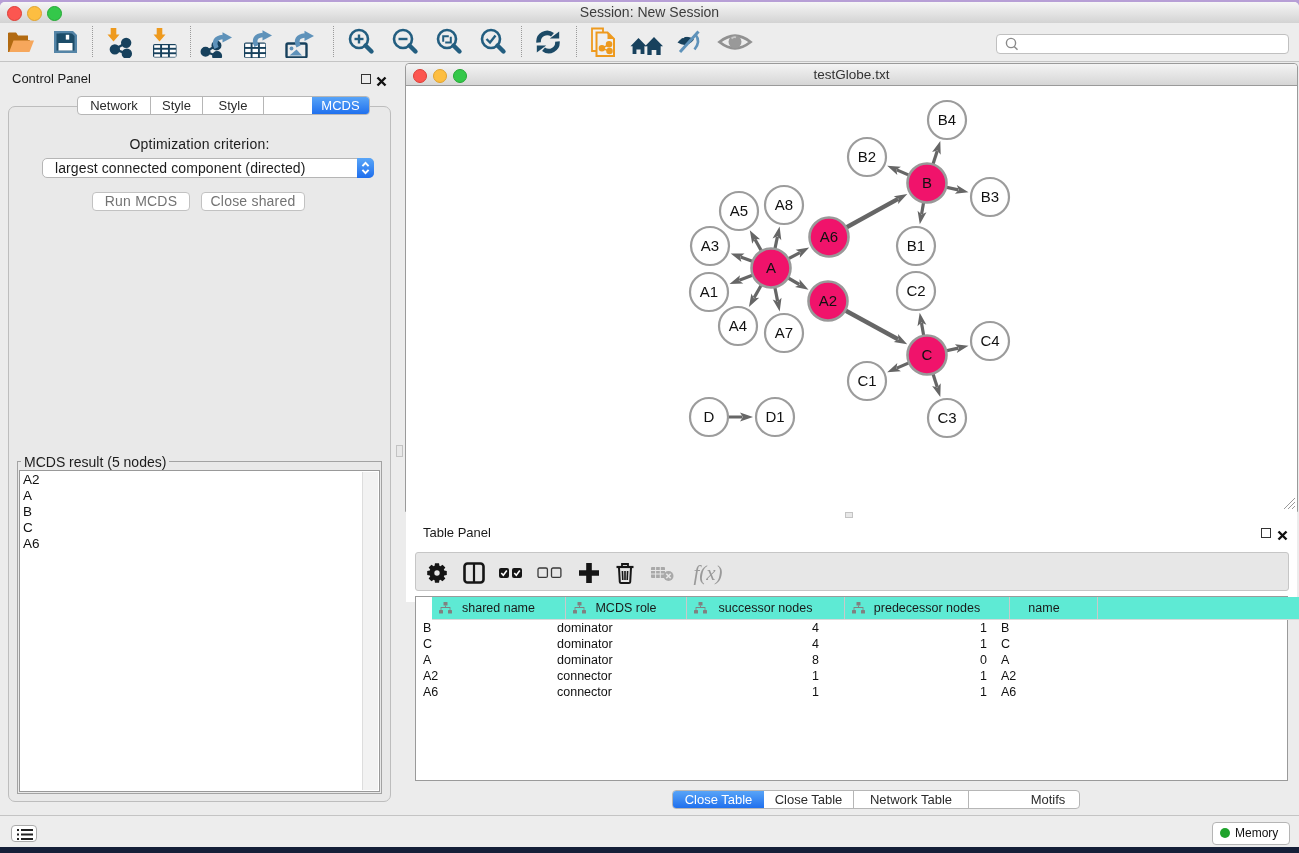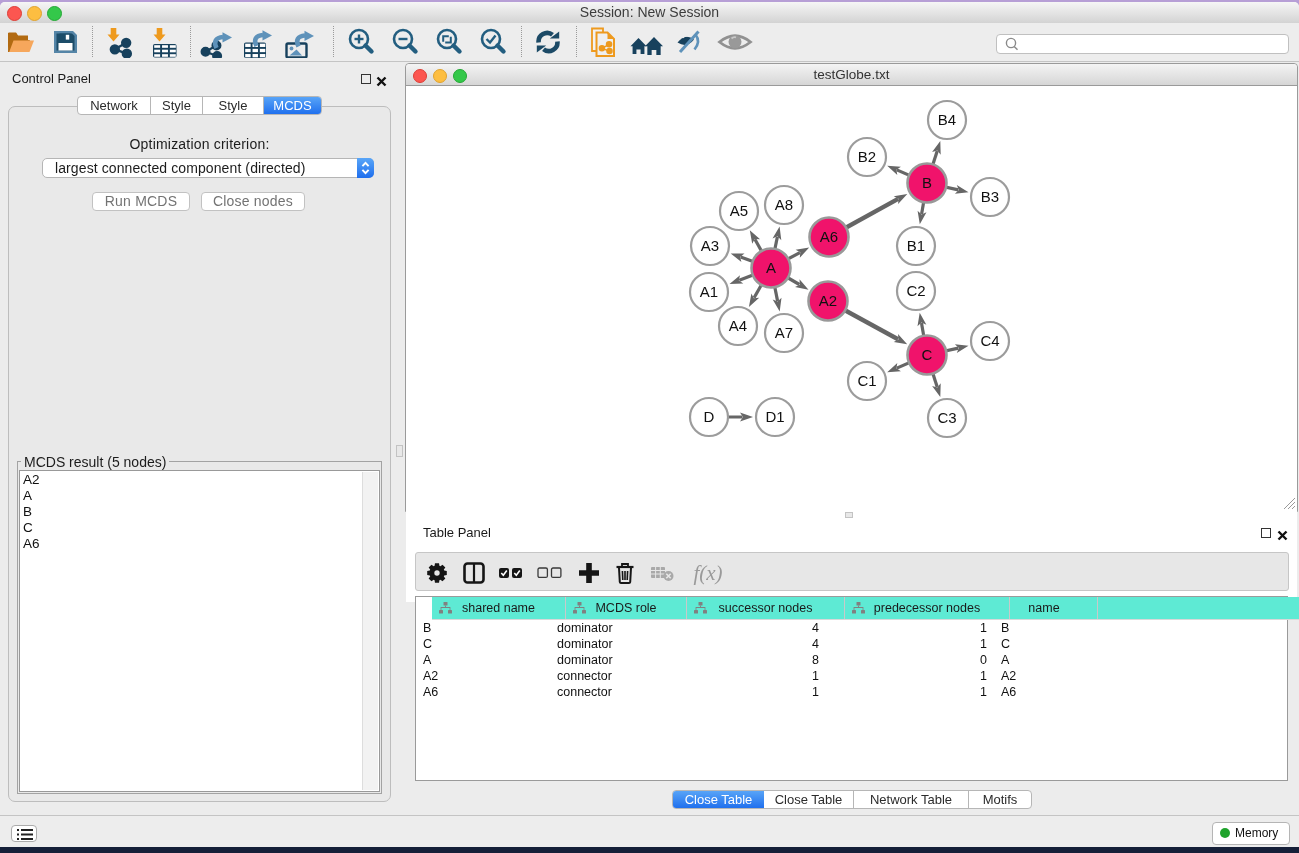--- a/index.html
+++ b/index.html
@@ -21,21 +21,21 @@
      border:1px solid #c0c0c0;border-radius:4px;}
   
   .pfloat{position:absolute;width:8px;height:8px;border:1.3px solid #333;}
   .pclose{position:absolute;width:11px;height:11px;}
   
   #cp-title{position:absolute;left:12px;top:69px;font-size:13px;color:#1a1a1a;}
   #cp-box{position:absolute;left:8px;top:104px;width:381px;height:694px;background:#e9e9e9;
      border:1px solid #bdbdbd;border-radius:7px;}
   .seg{position:absolute;display:flex;height:17px;background:#fff;border:1px solid #b6b6b6;border-radius:4px;}
   .seg>div{font-size:13px;color:#2b2b2b;text-align:center;line-height:17px;border-right:1px solid #b6b6b6;}
-  .seg>div:last-child{border-right:none;}
+  .seg>div:last-child{border-right:none;margin-left:48px;}
   .seg>div.sel{background:linear-gradient(#58a4f7,#2070ee);color:#fff;border-right:none;}
   #cp-tabs{left:77px;top:94px;}
   #cp-tabs .n{width:72px;} #cp-tabs .s{width:51px;} #cp-tabs .e{width:60px;} #cp-tabs .m{width:57px;border-radius:0 3px 3px 0;}
   #optlabel{position:absolute;left:0;width:399px;top:134px;text-align:center;font-size:14px;letter-spacing:0.2px;color:#1c1c1c;}
   #dropdown{position:absolute;left:42px;top:156px;width:310px;height:18px;background:#fff;border:1px solid #b5b5b5;border-radius:5px;padding-left:20px;}
   #dropdown .txt{position:absolute;left:12px;top:1px;font-size:14px;letter-spacing:0.1px;color:#1c1c1c;}
   #dropdown .step{position:absolute;right:-1px;top:-1px;width:17px;height:20px;border-radius:5px;
       background:linear-gradient(#5aa6f8,#1e6eee);border-radius:0 5px 5px 0;}
   .btn{position:absolute;height:17px;background:#fff;border:1px solid #c2c2c2;border-radius:4px;
       font-size:14px;letter-spacing:0.2px;color:#737373;text-align:center;line-height:17px;}
@@ -275,21 +275,21 @@
   <div id="dropdown">
       <span class="txt">largest connected component (directed)</span>
     <div class="step">
         <svg width="17" height="20" viewBox="0 0 17 20" style="position:absolute;left:0;top:0;">
 <path d="M5.4 8.2 L8.5 4.8 L11.6 8.2" stroke="#fff" stroke-width="1.9" fill="none"></path>
 <path d="M5.4 11.8 L8.5 15.2 L11.6 11.8" stroke="#fff" stroke-width="1.9" fill="none"></path>
 </svg>
       </div>
   </div>
   <div class="btn" style="left:92px;top:190px;width:96px;">Run MCDS</div>
-  <div class="btn" style="left:201px;top:190px;width:102px;">Close nodes</div>
+  <div class="btn" style="left:201px;top:190px;width:102px;">Close shared</div>
   <div id="groupbox"></div>
   <div id="grouplabel">MCDS result (5 nodes)</div>
   <div id="mcdslist">
     <div class="item" style="top:1px;">A2</div>
     <div class="item" style="top:17px;">A</div>
     <div class="item" style="top:33px;">B</div>
     <div class="item" style="top:49px;">C</div>
     <div class="item" style="top:65px;">A6</div>
     <div id="mcdssb"></div>
   </div>

